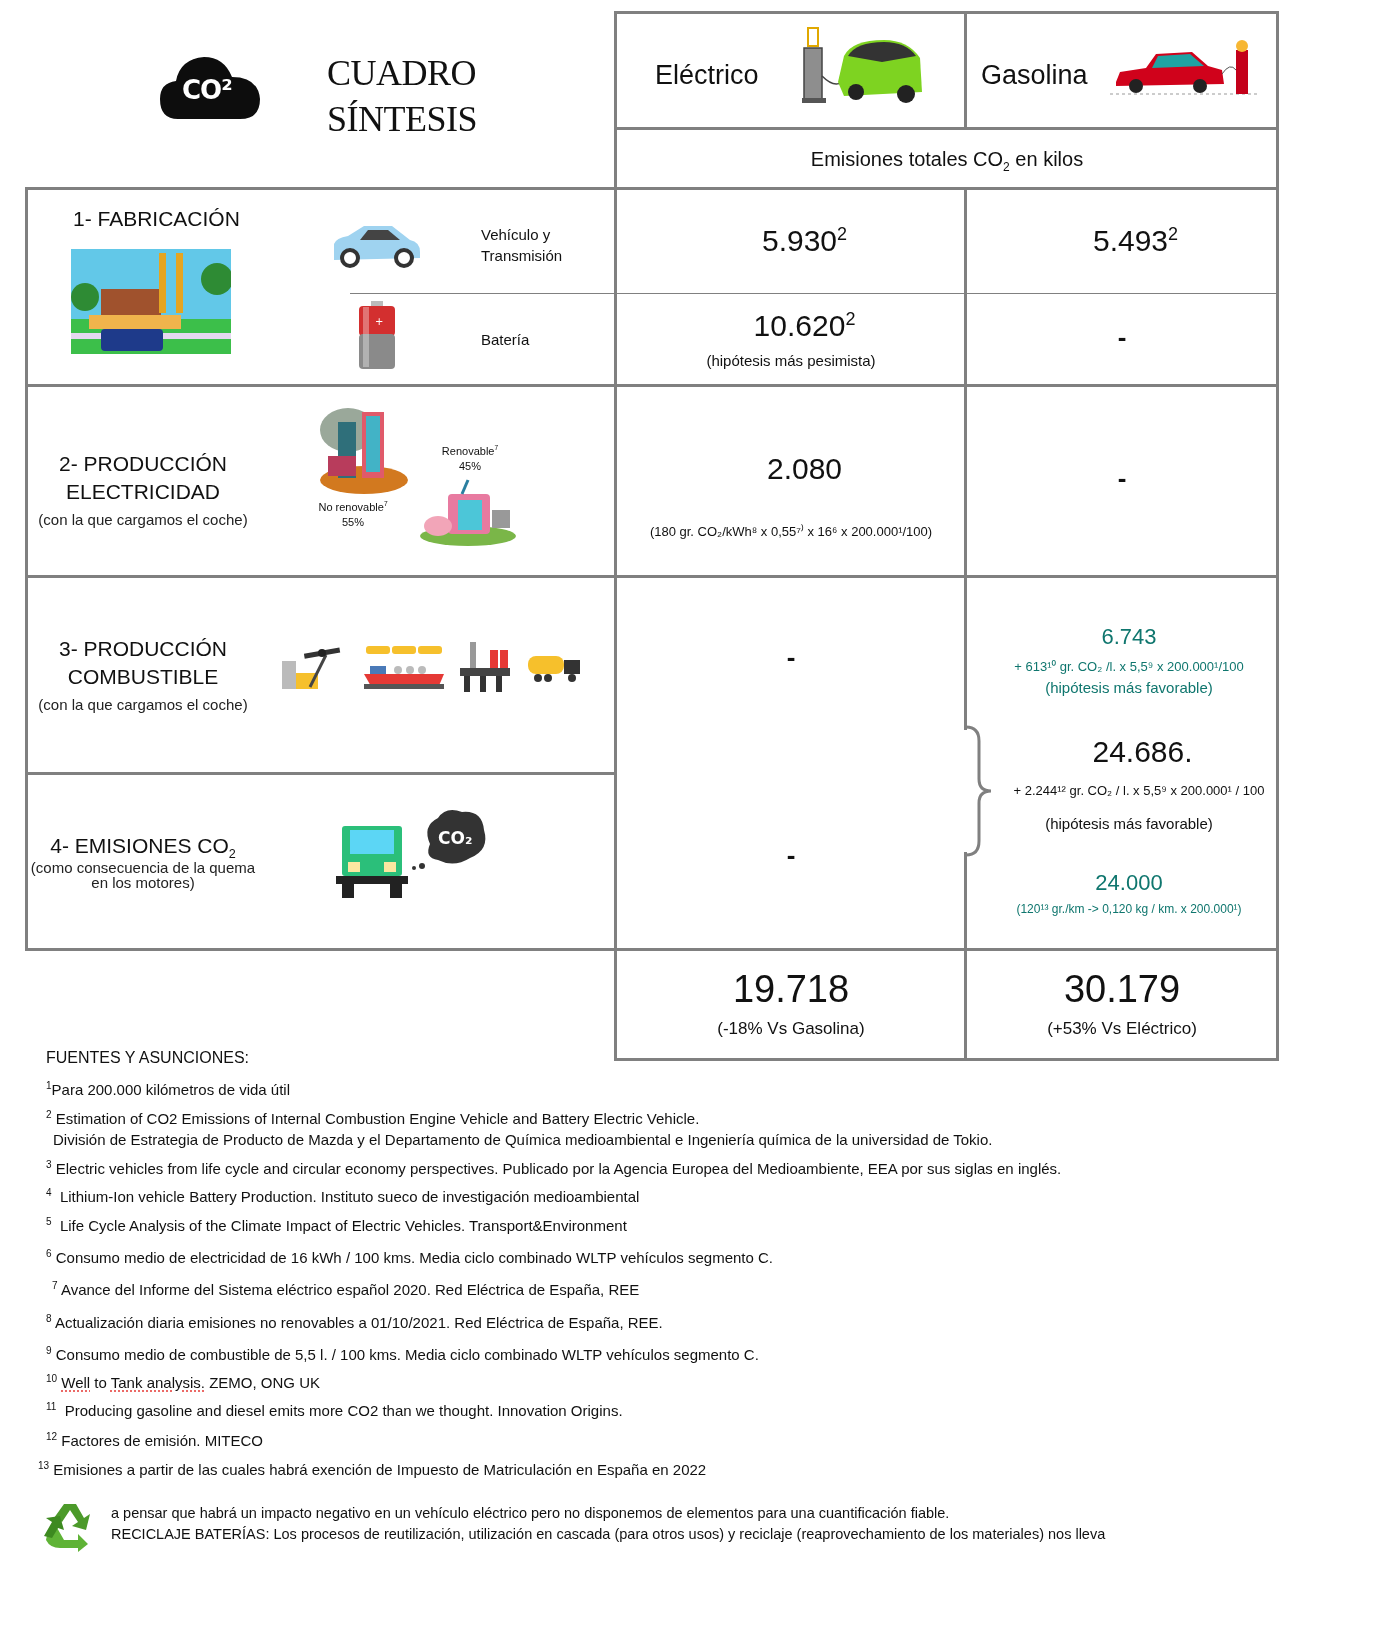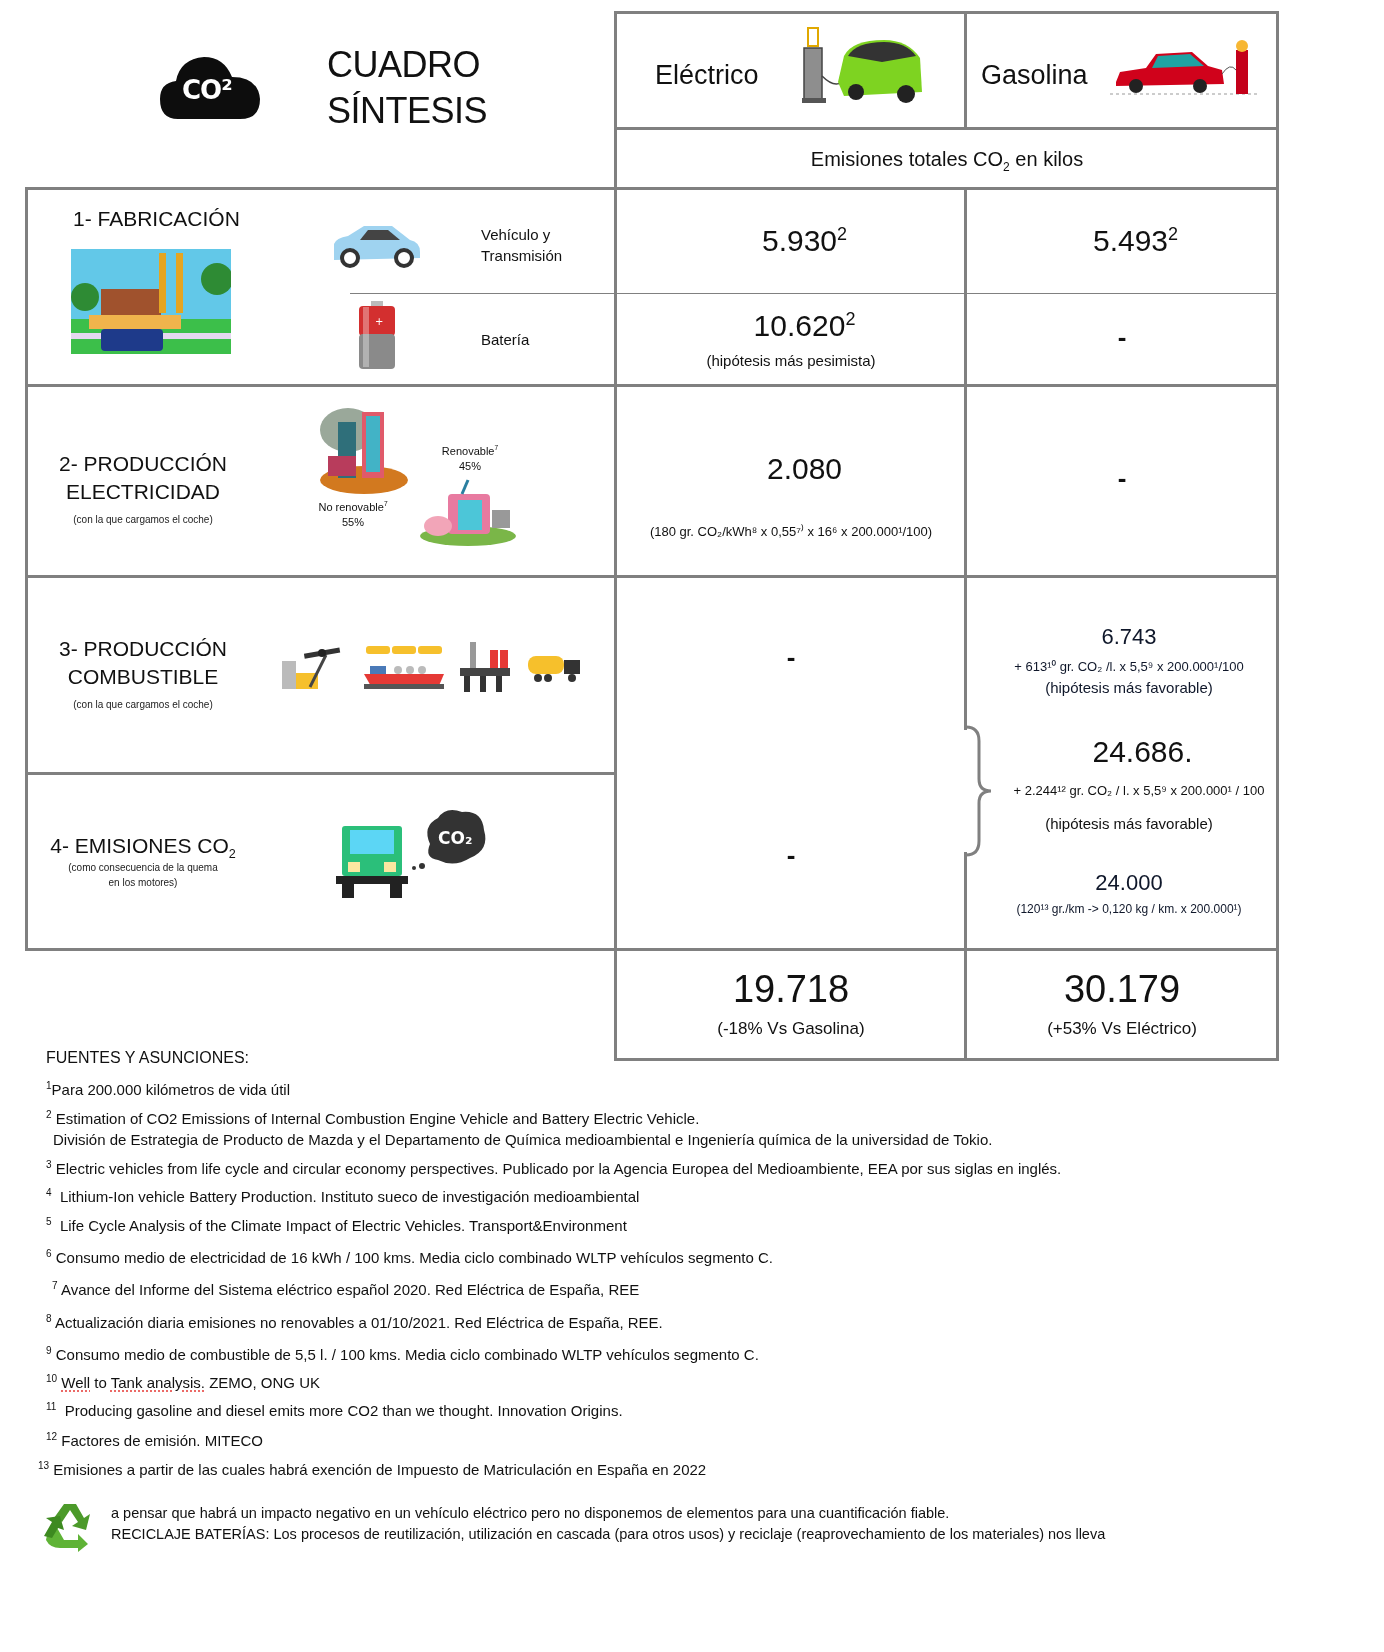--- a/index.html
+++ b/index.html
@@ -10,26 +10,26 @@
   .center { text-align: center; }
   sup { font-size: 60%; vertical-align: super; line-height: 0; }
   sub { font-size: 60%; vertical-align: sub; line-height: 0; }
 
   
   .title { font-size: 36px; line-height: 46px; letter-spacing: -0.5px; }
   .col-head { font-size: 27px; }
   .unit-head { font-size: 20px; }
 
   .section-title { font-size: 21px; line-height: 28px; }
-  .section-sub { font-size: 10px; color: #222; }
+  .section-sub { font-size: 15px; color: #222; }
   .item-label { font-size: 15px; line-height: 21px; }
   .big-num { font-size: 30px; padding-left: 27px; }
   .mid-note { font-size: 15px; }
   .small-note { font-size: 13px; }
-  .gray { color: #0f172a; }
+  .gray { color: #0f766e; }
   .dash { font-size: 26px; font-weight: bold; }
 
   .footer-head { font-size: 16px; }
   .fn { font-size: 15px; line-height: 20px; white-space: nowrap; }
   .fn sup { font-size: 10px; }
   .spell { text-decoration: underline dotted #e53935; text-underline-offset: 3px; }
   .recycle-text { font-size: 14.5px; line-height: 21px; }
 </style>
 </head>
 <body>
@@ -54,21 +54,21 @@
 <svg class="abs" style="left:955px; top:725px;" width="50" height="132" viewBox="0 0 50 132">
   <path d="M11 2 Q24 2 24 16 L24 54 Q24 66 36 66 Q24 66 24 78 L24 116 Q24 130 11 130" fill="none" stroke="#808080" stroke-width="3"></path>
 </svg>
 
 <div class="abs" style="left:158px; top:55px; width:104px; height:66px;">
   <svg width="104" height="66" viewBox="0 0 104 66">
     <path d="M20 64 Q2 64 2 44 Q2 28 18 26 Q22 4 46 2 Q66 2 74 22 Q100 22 102 44 Q102 64 82 64 Z" fill="#0d0d0d"></path>
   </svg>
   <span class="abs" style="left:24px; top:20px; color:#fff; font-weight:bold; font-size:26px; letter-spacing:-1px; font-family:'DejaVu Sans', sans-serif;">CO²</span>
 </div>
-<div class="abs title" style="left:327px; top:42px;">
+<div class="abs title" style="left:327px; top:50px;font-family:Liberation Serif, serif;">
   <div>CUADRO</div>
   <div>SÍNTESIS</div>
 </div>
 
 <div class="abs col-head" style="left:655px; top:60px;">Eléctrico</div>
 
 <svg class="abs" style="left:798px; top:26px;" width="130" height="80" viewBox="0 0 130 80">
   <rect x="6" y="22" width="18" height="52" fill="#8e8e8e" stroke="#444" stroke-width="1.5"></rect>
   <rect x="10" y="2" width="10" height="18" fill="#fff" stroke="#e0a800" stroke-width="2"></rect>
   <rect x="4" y="72" width="24" height="5" fill="#555"></rect>

